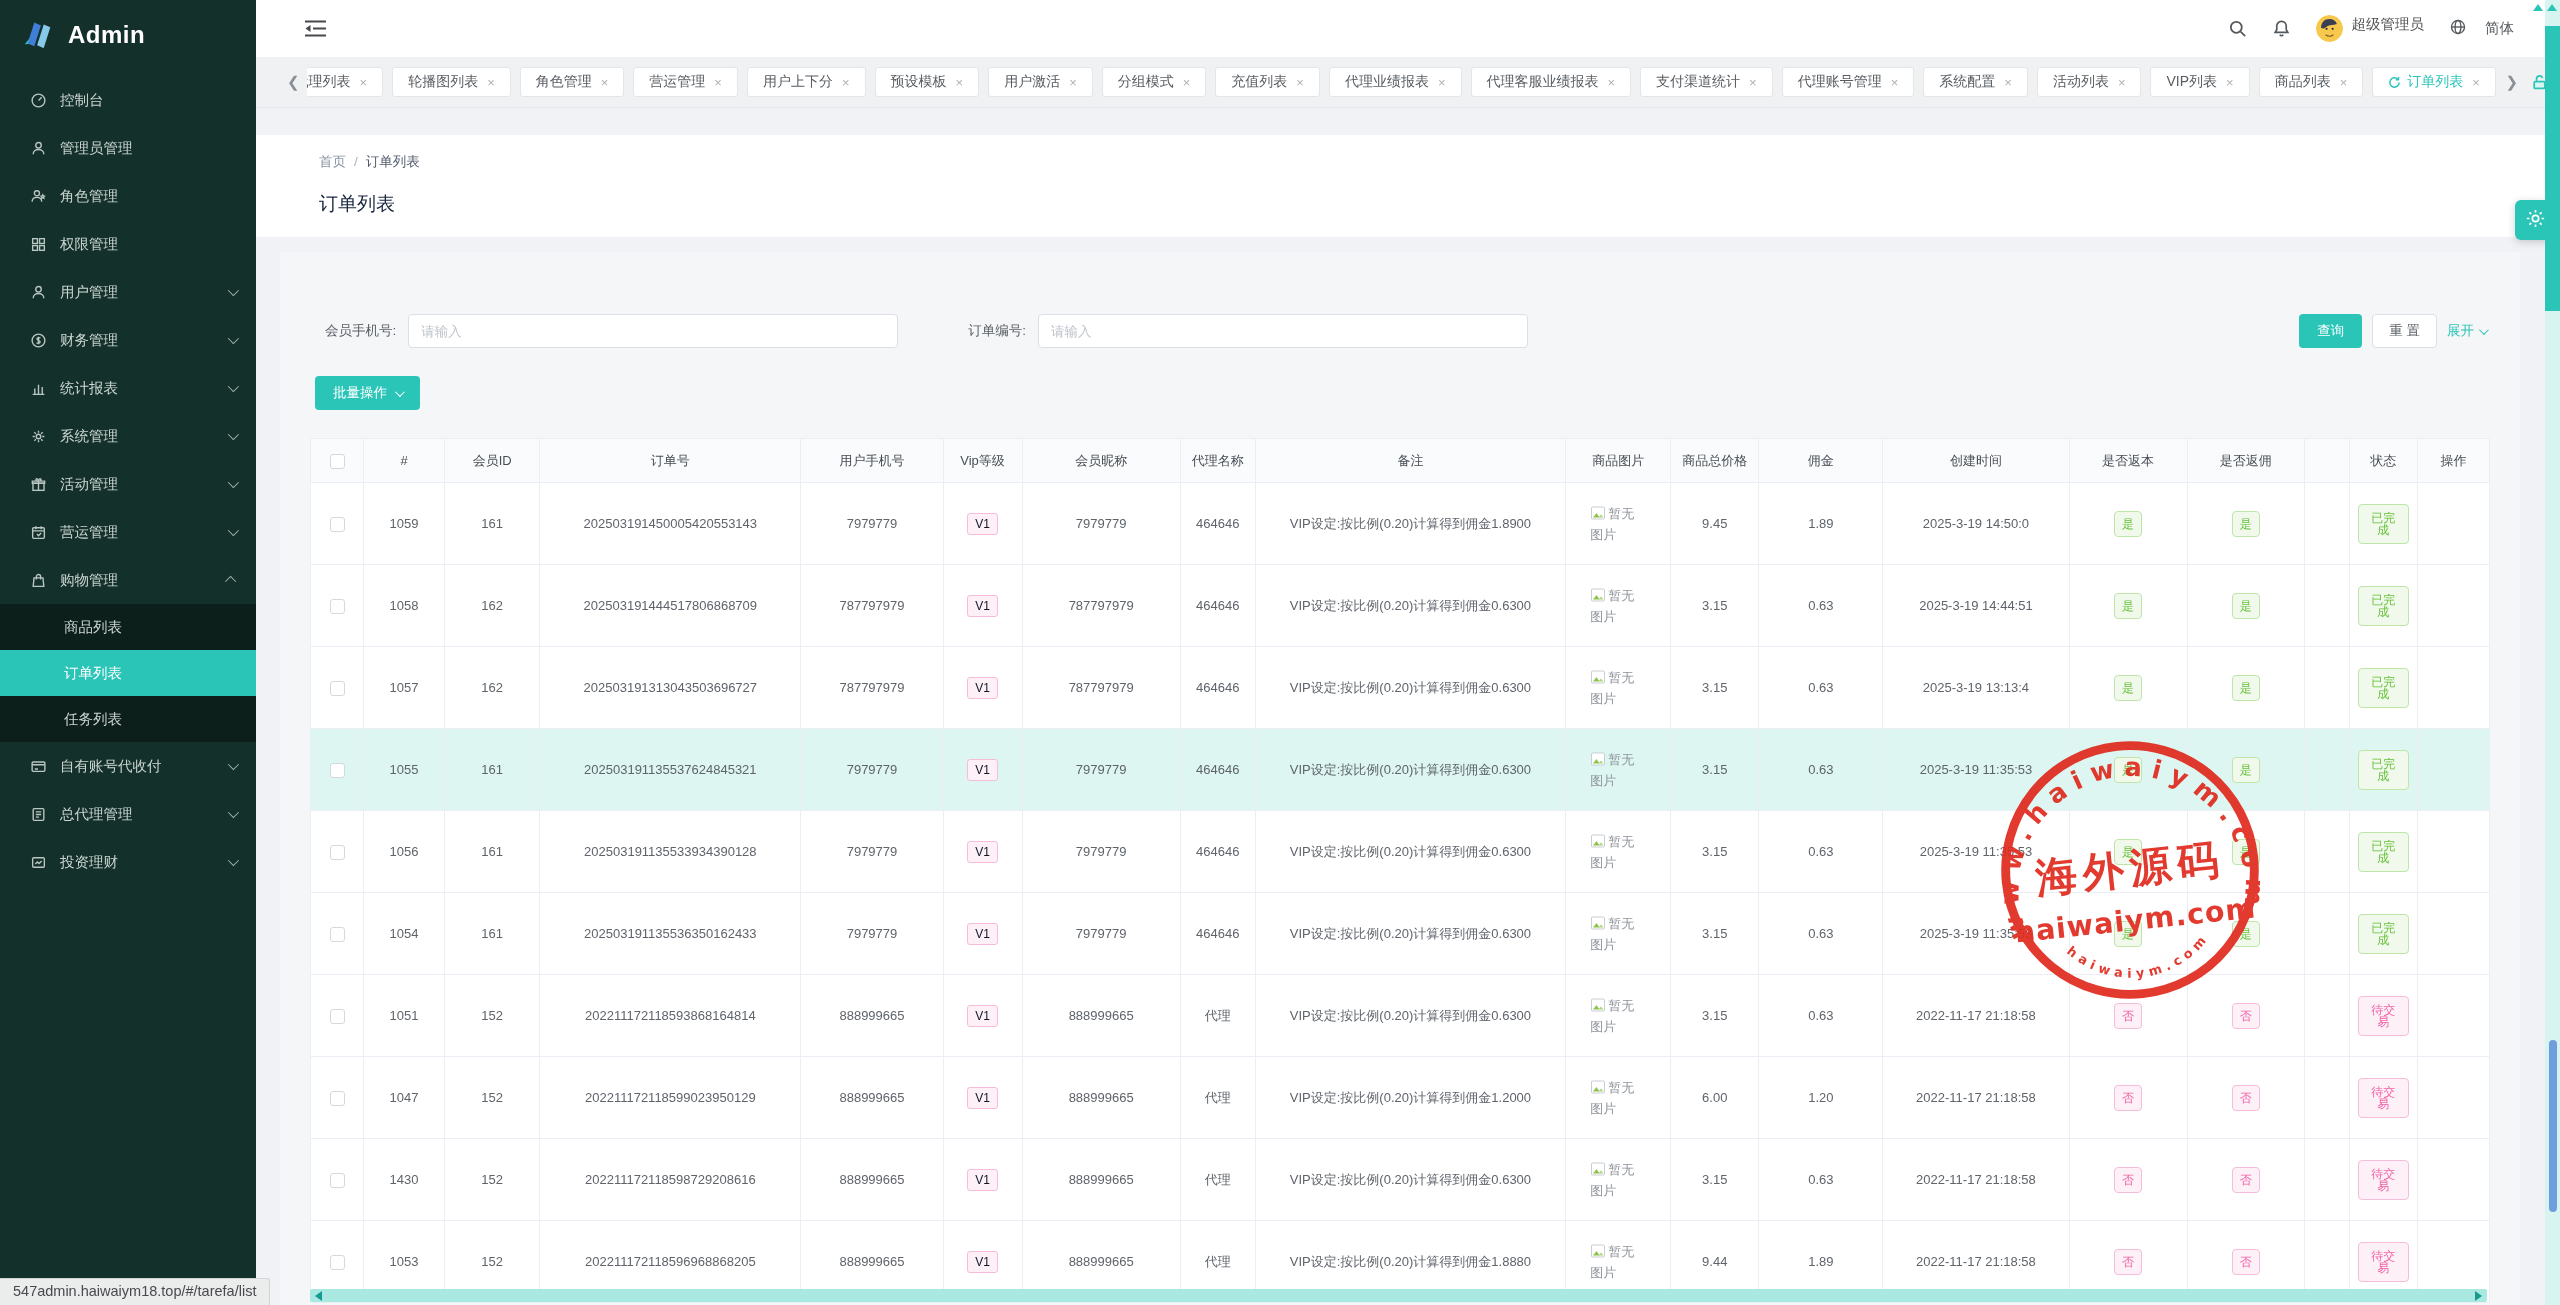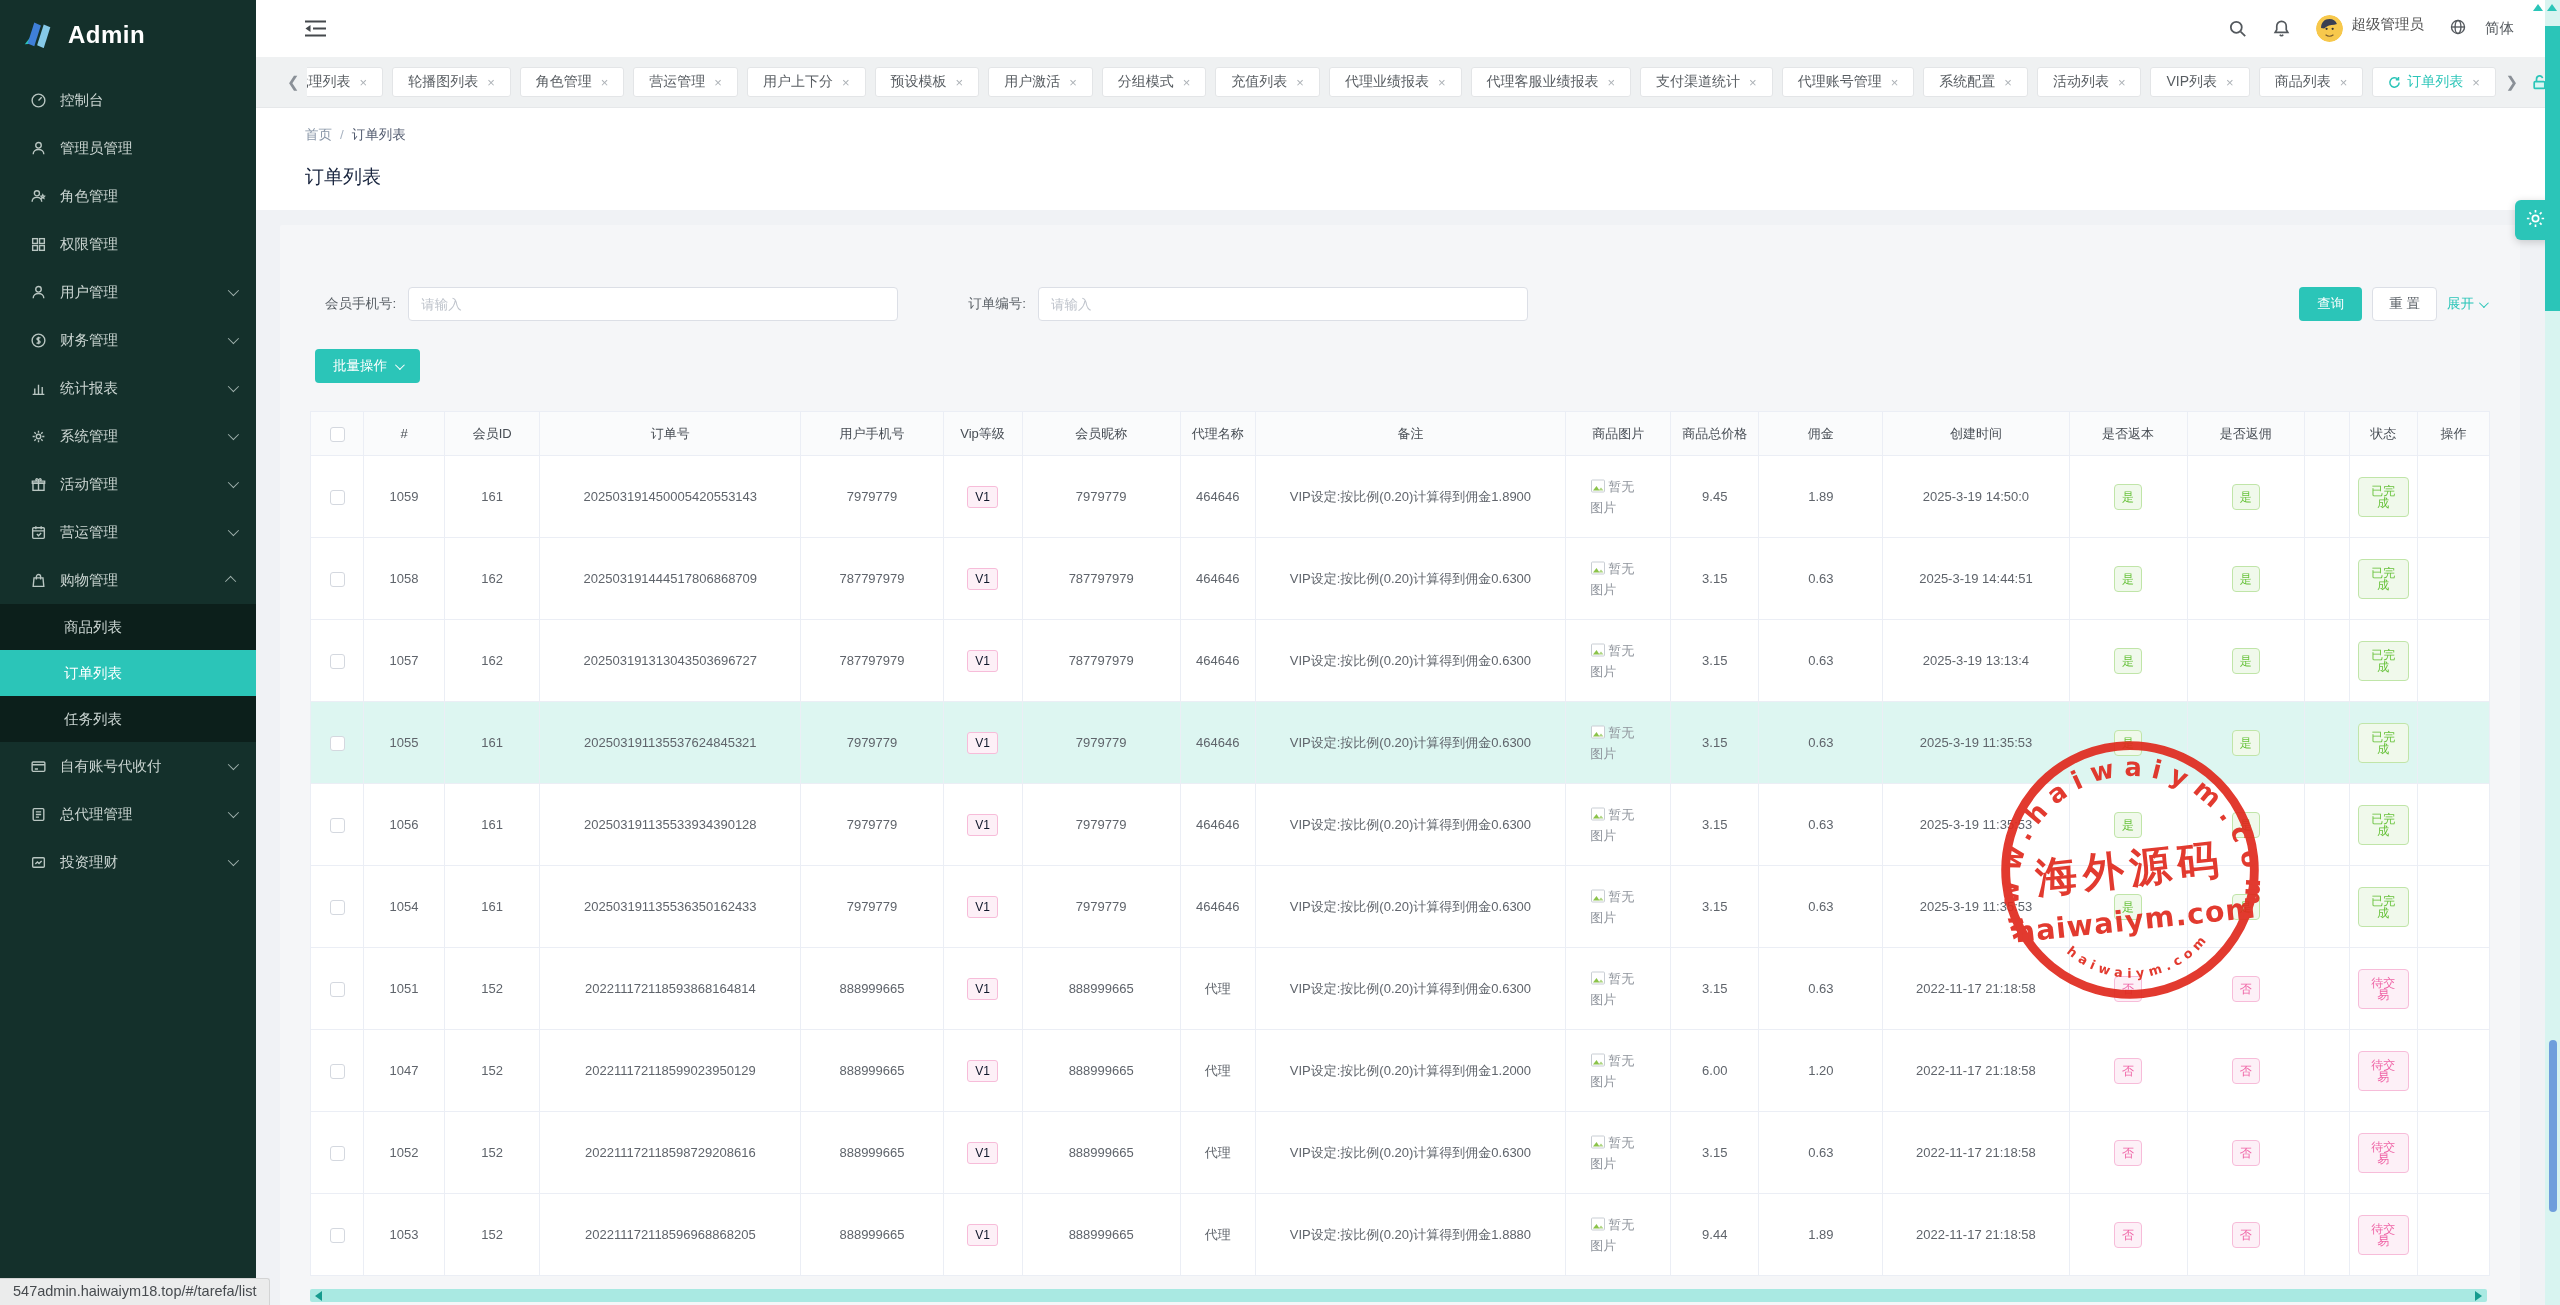--- a/index.html
+++ b/index.html
@@ -36,21 +36,21 @@
   .nav-arrow { color:#8a9097; font-size:15px; padding:0 7px; cursor:pointer; flex:none; }
   .tabs { display:flex; gap:9px; overflow:hidden; flex:1; align-items:center; }
   .tab { flex:none; height:30px; display:inline-flex; align-items:center; background:#fff; border:1px solid #e3e5e7; border-radius:3px; padding:0 15px; font-size:14px; color:#575c61; cursor:pointer; }
   .tab.cut { margin-left:-28px; }
   .tab.active { color:#2bc5b8; }
   .t-refresh { margin-right:6px; display:inline-flex; color:#2bc5b8; }
   .t-close { margin-left:9px; color:#acb1b6; font-size:13px; cursor:pointer; }
   .lock-btn { display:inline-flex; margin-left:6px; cursor:pointer; flex:none; }
 
   
-  .crumb-sec { background:#fff; height:102px; padding:18px 0 0 49px; }
+  .crumb-sec { background:#fff; height:102px; padding:18px 0 0 63px;margin-top:27px; }
   .breadcrumb { font-size:13.5px; color:#8a97a8; }
   .bc-sep { margin:0 8px; color:#a9b4c2; }
   .bc-current { color:#515a6e; }
   .page-title { margin-top:20px; font-size:19px; color:#17233d; font-weight:500; }
 
   
   .card { margin:15px 40px 0 24px; height:1081px; background:#f5f6f8; border-radius:2px; padding:62px 30px 0; position:relative; }
   .filter-row { display:flex; align-items:center; padding-left:15px; }
   .f-group { display:flex; align-items:center; }
   .f-g2 { margin-left:85px; }
@@ -713,21 +713,21 @@
     <td>1.20</td>
     <td>2022-11-17 21:18:58</td>
     <td><span class="badge yn b-pink">否</span></td>
     <td><span class="badge yn b-pink">否</span></td>
     <td></td>
     <td><span class="badge st b-pink">待交易</span></td>
     <td></td>
   </tr>
             <tr>
     <td><span class="checkbox"></span></td>
-    <td>1052</td>
+    <td>1430</td>
     <td>152</td>
     <td>202211172118598729208616</td>
     <td>888999665</td>
     <td><span class="badge b-vip">V1</span></td>
     <td>888999665</td>
     <td>代理</td>
     <td>VIP设定:按比例(0.20)计算得到佣金0.6300</td>
     <td>
       <span class="noimg"><svg width="16" height="16" viewBox="0 0 16 16">
                     <rect x="1.5" y="2" width="13" height="12" rx="1" fill="#fff" stroke="#c9ced4"></rect>

